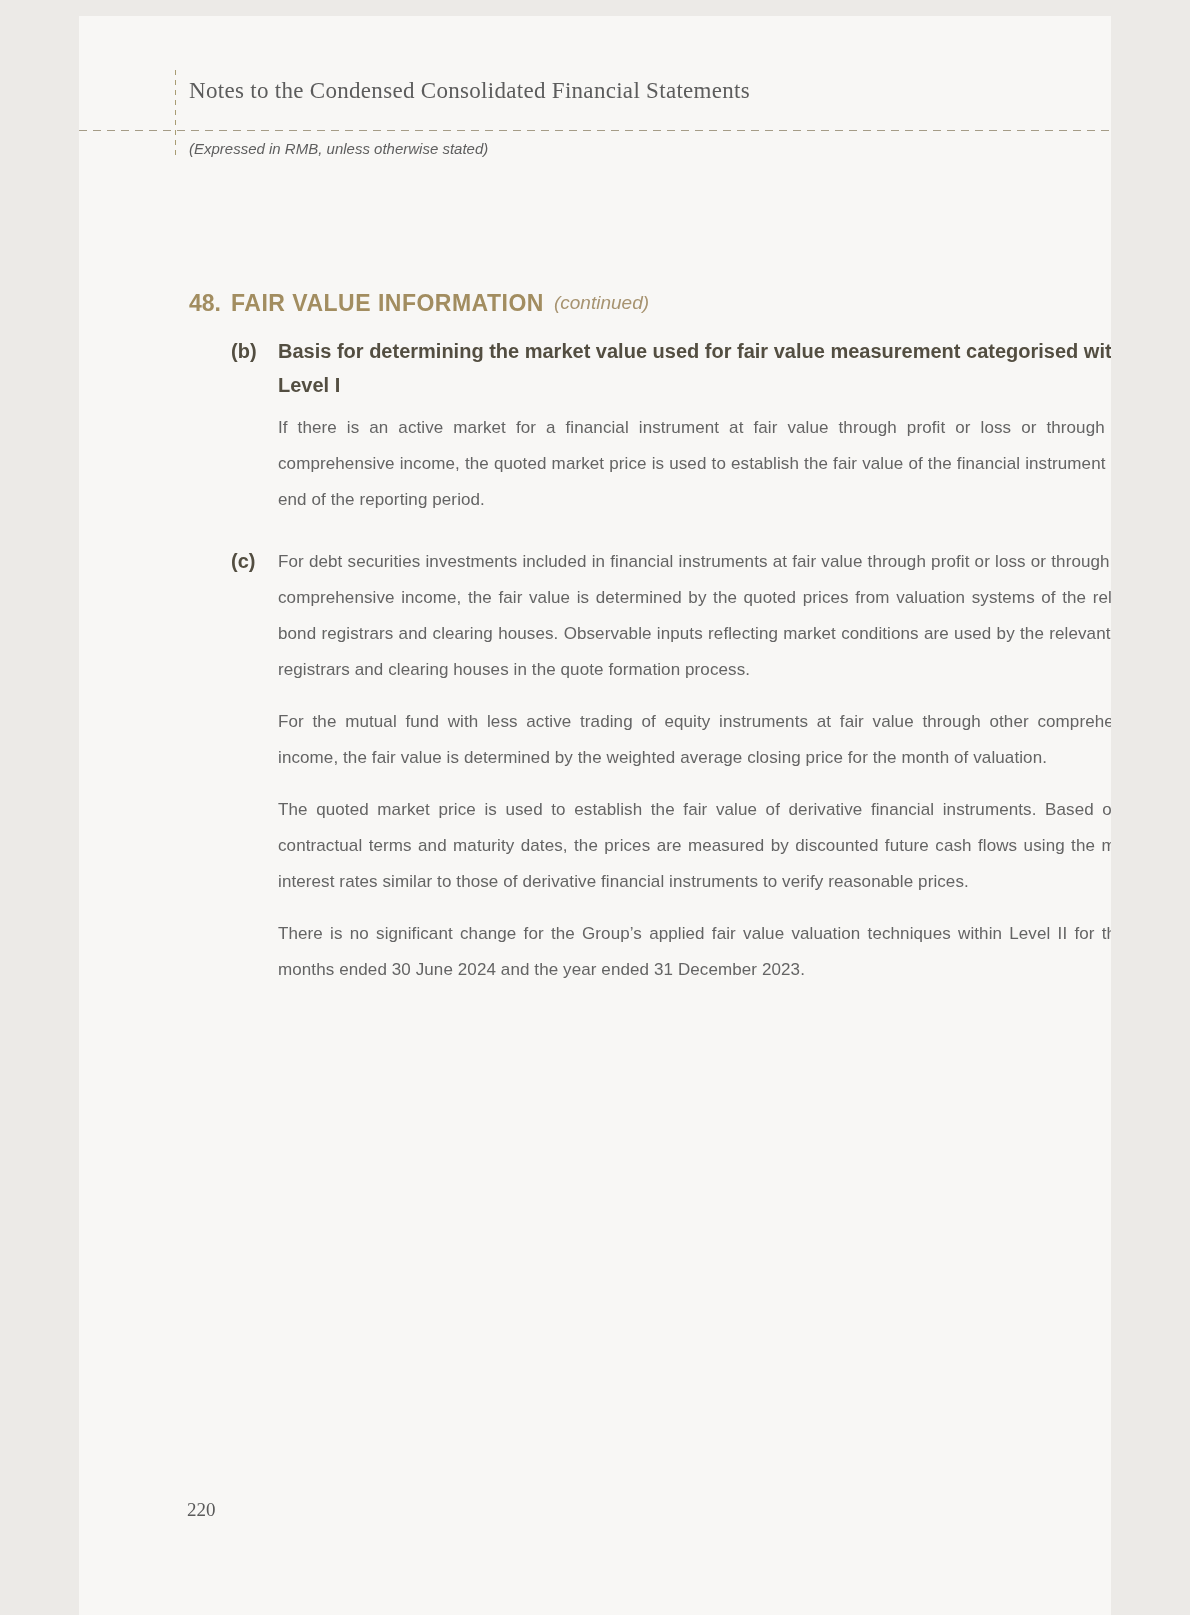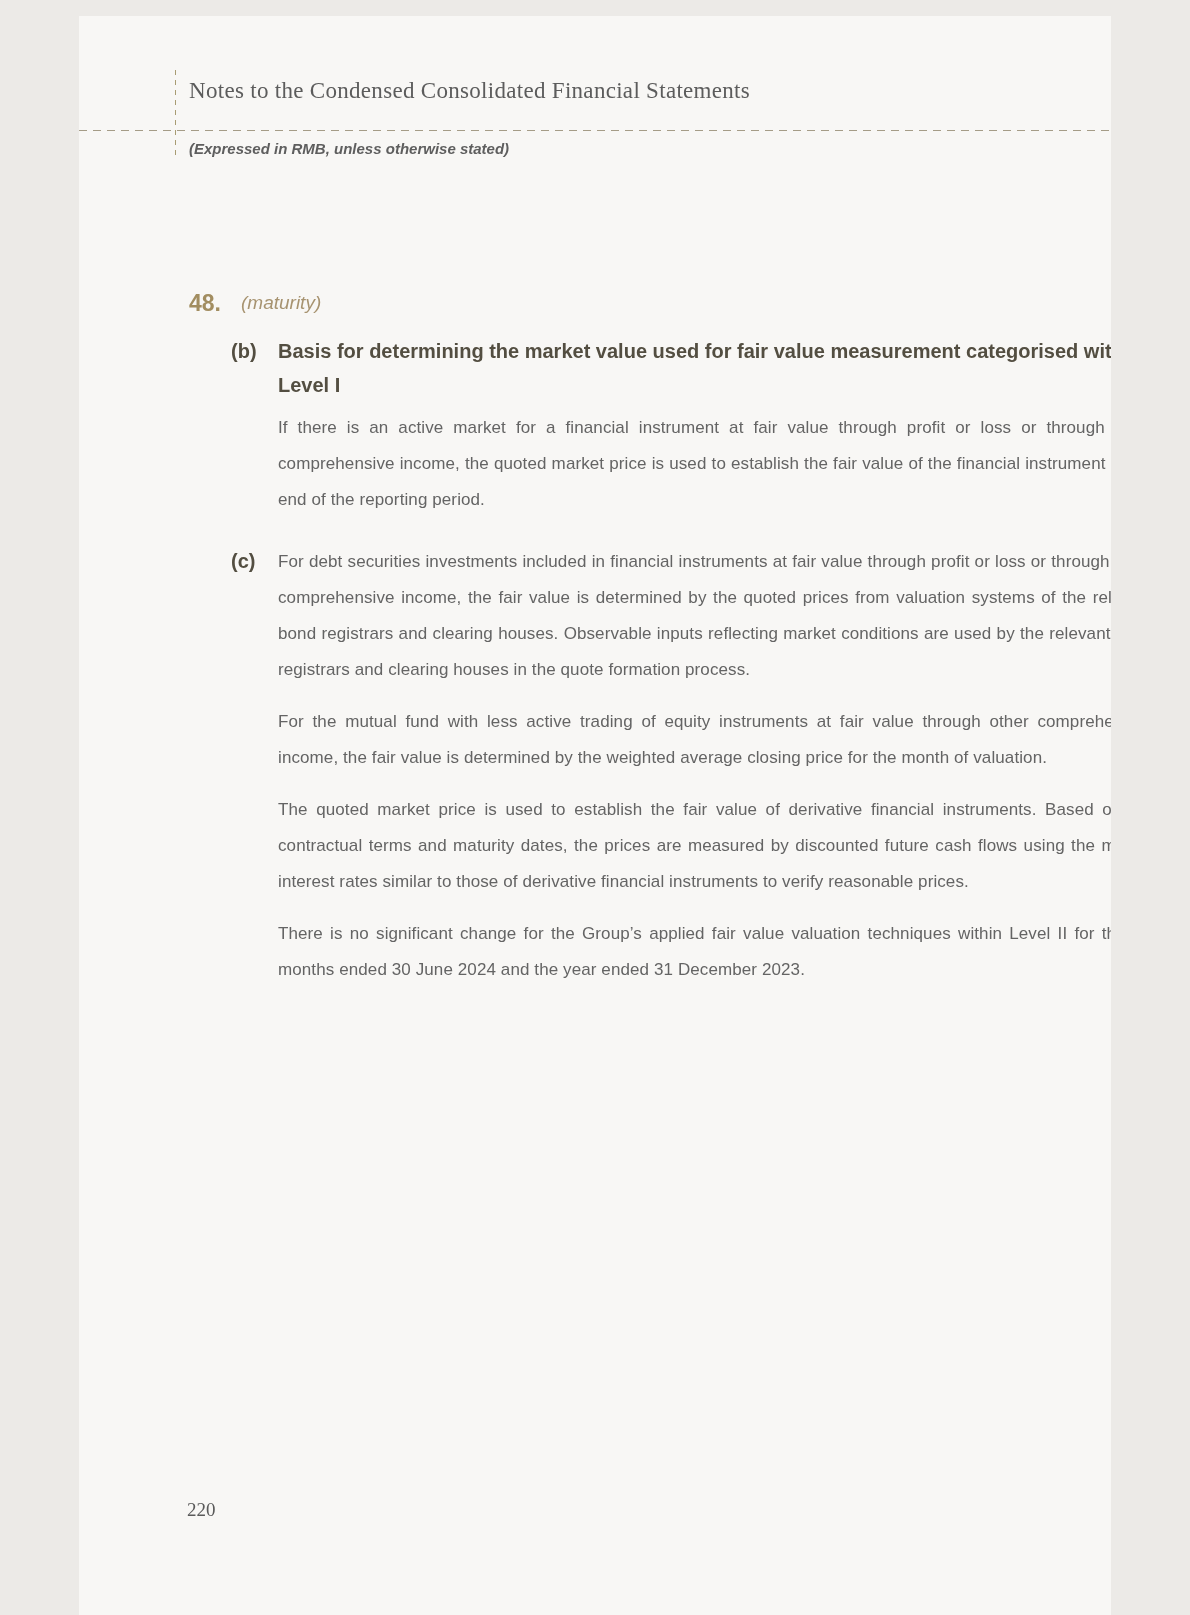--- a/index.html
+++ b/index.html
@@ -50,21 +50,20 @@
       to bottom, #a89c72 0px, #a89c72 5px, transparent 5px, transparent 10px);
   }
 
   .doc-subtitle {
     position: absolute;
     left: 110px;
     top: 124px;
     font-style: italic;
     font-size: 15px;
     color: #5e5e5e;
-    font-weight: bold;
   }
 
   
   .main {
     position: absolute;
     left: 110px;
     top: 272px;
     width: 965px;
   }
 
@@ -151,21 +150,22 @@
 
   <div class="rule-v"></div>
   <h1 class="doc-title">Notes to the Condensed Consolidated Financial Statements</h1>
   <div class="rule-h"></div>
   <div class="doc-subtitle">(Expressed in RMB, unless otherwise stated)</div>
 
   <div class="main">
 
     <div class="section-heading">
       <span class="sec-num">48.</span>
-      <span class="sec-cont">(maturity)</span>
+      <span class="sec-title">FAIR VALUE INFORMATION</span>
+      <span class="sec-cont">(continued)</span>
     </div>
 
     <section class="subsection">
       <span class="sub-label">(b)</span>
       <h2 class="sub-heading">Basis for determining the market value used for fair value measurement categorised within Level I</h2>
       <div class="sub-body">
         <p>If there is an active market for a financial instrument at fair value through profit or loss or through other comprehensive income, the quoted market price is used to establish the fair value of the financial instrument at the end of the reporting period.</p>
       </div>
     </section>
 

